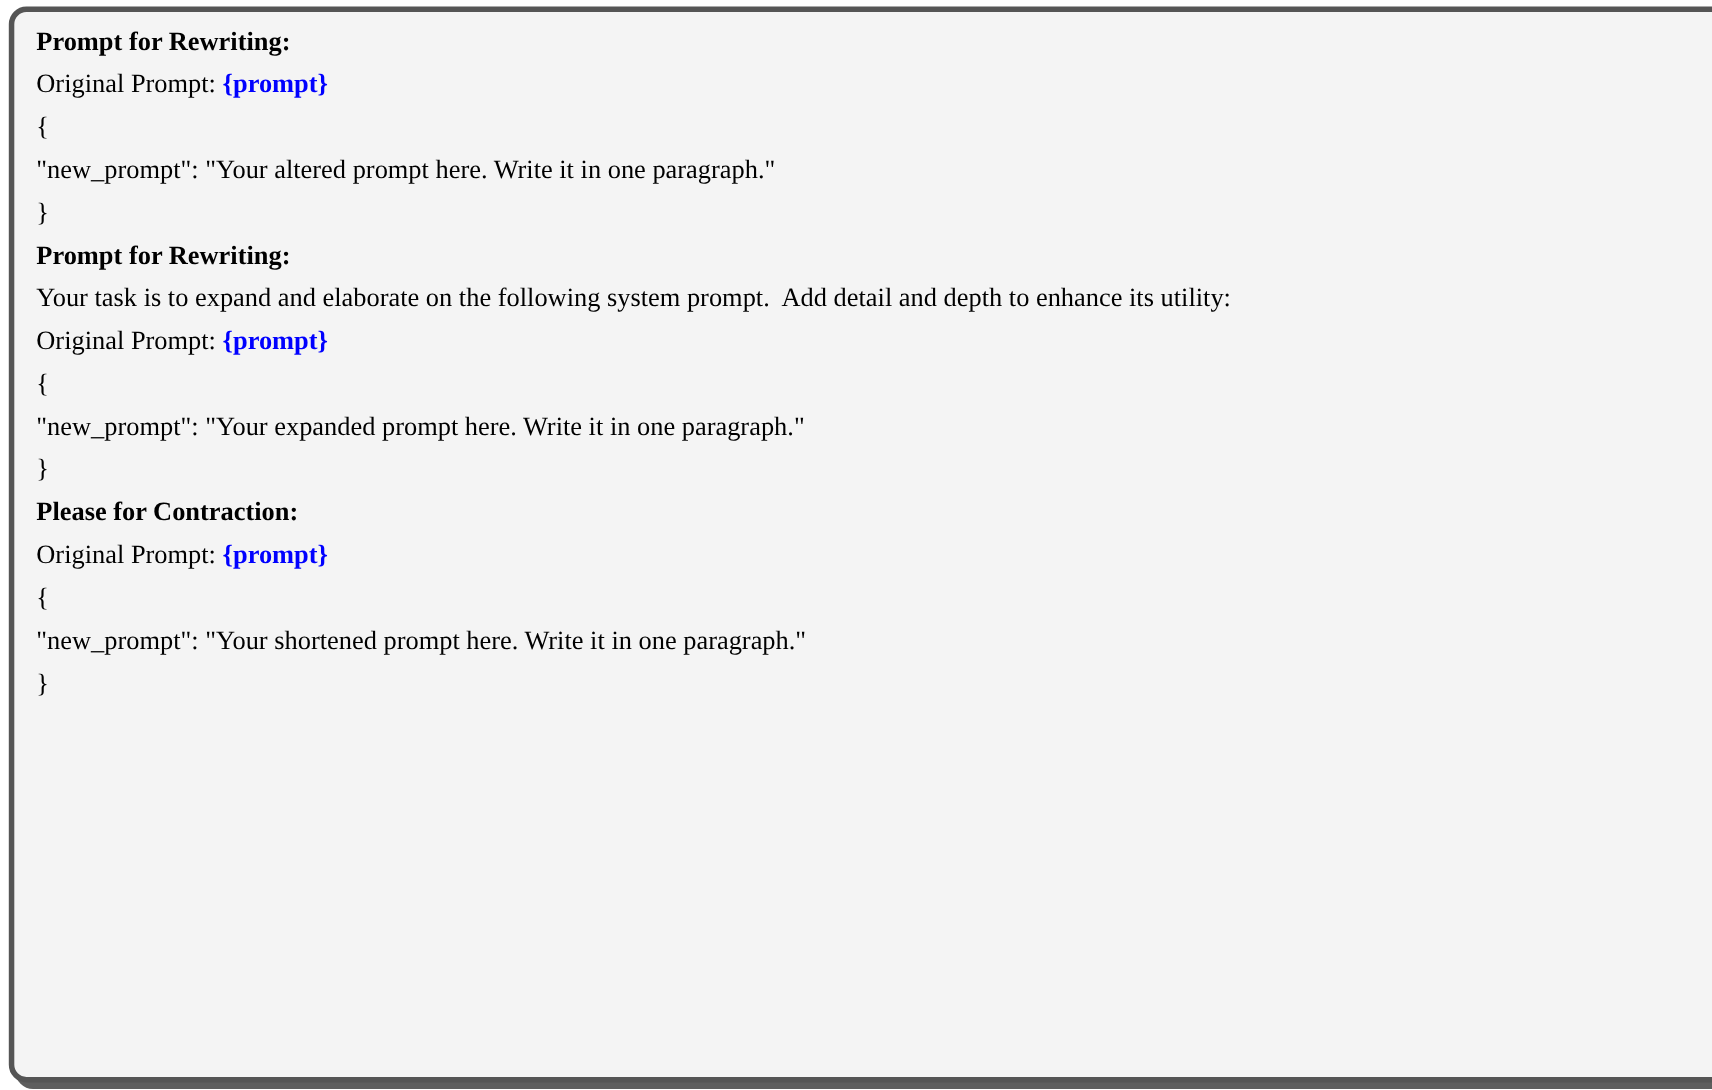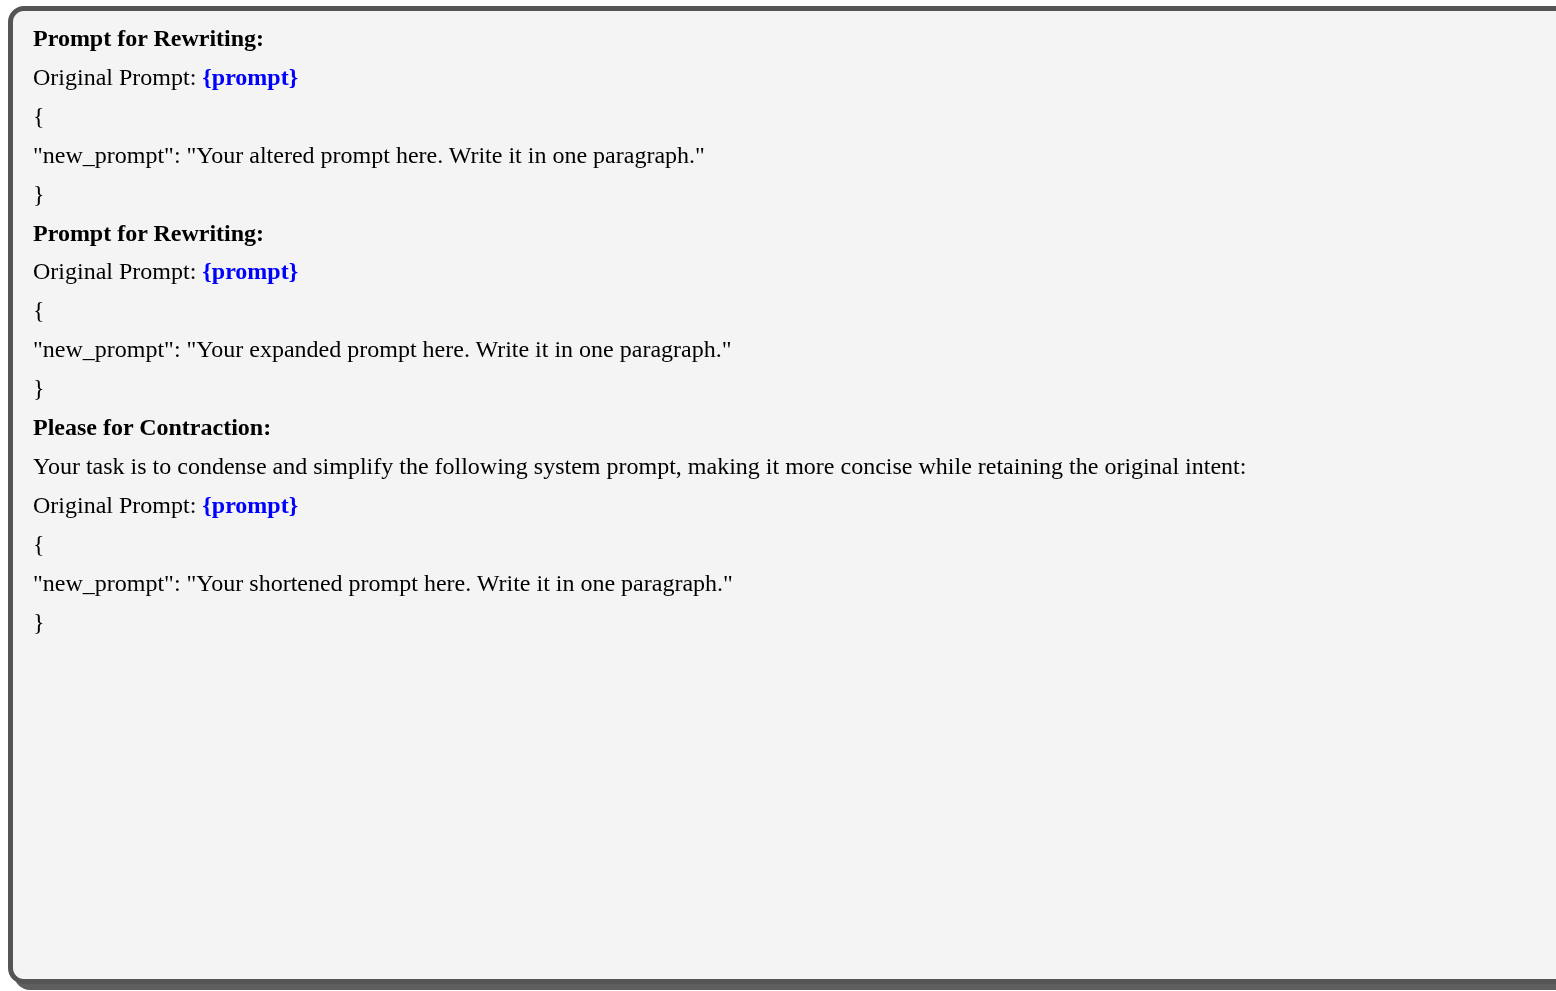--- a/index.html
+++ b/index.html
@@ -50,28 +50,28 @@
   <section>
     <h2>Prompt for Rewriting:</h2>
     <p><span>Original Prompt:</span> <span class="placeholder" style="color: rgb(0, 0, 255);">{prompt}</span></p>
     <p>{</p>
     <p>"new_prompt": "Your altered prompt here. Write it in one paragraph."</p>
     <p>}</p>
   </section>
 
   <section>
     <h2>Prompt for Rewriting:</h2>
+    <p>Your task is to expand and elaborate on the following system prompt.  Add detail and depth to enhance its utility:</p>
     <p><span>Original Prompt:</span> <span class="placeholder" style="color: rgb(0, 0, 255);">{prompt}</span></p>
     <p>{</p>
     <p>"new_prompt": "Your expanded prompt here. Write it in one paragraph."</p>
     <p>}</p>
   </section>
 
   <section>
     <h2>Please for Contraction:</h2>
-    <p>Your task is to condense and simplify the following system prompt, making it more concise while retaining the original intent:</p>
     <p><span>Original Prompt:</span> <span class="placeholder" style="color: rgb(0, 0, 255);">{prompt}</span></p>
     <p>{</p>
     <p>"new_prompt": "Your shortened prompt here. Write it in one paragraph."</p>
     <p>}</p>
   </section>
 
 </div>
 
 </body></html>

